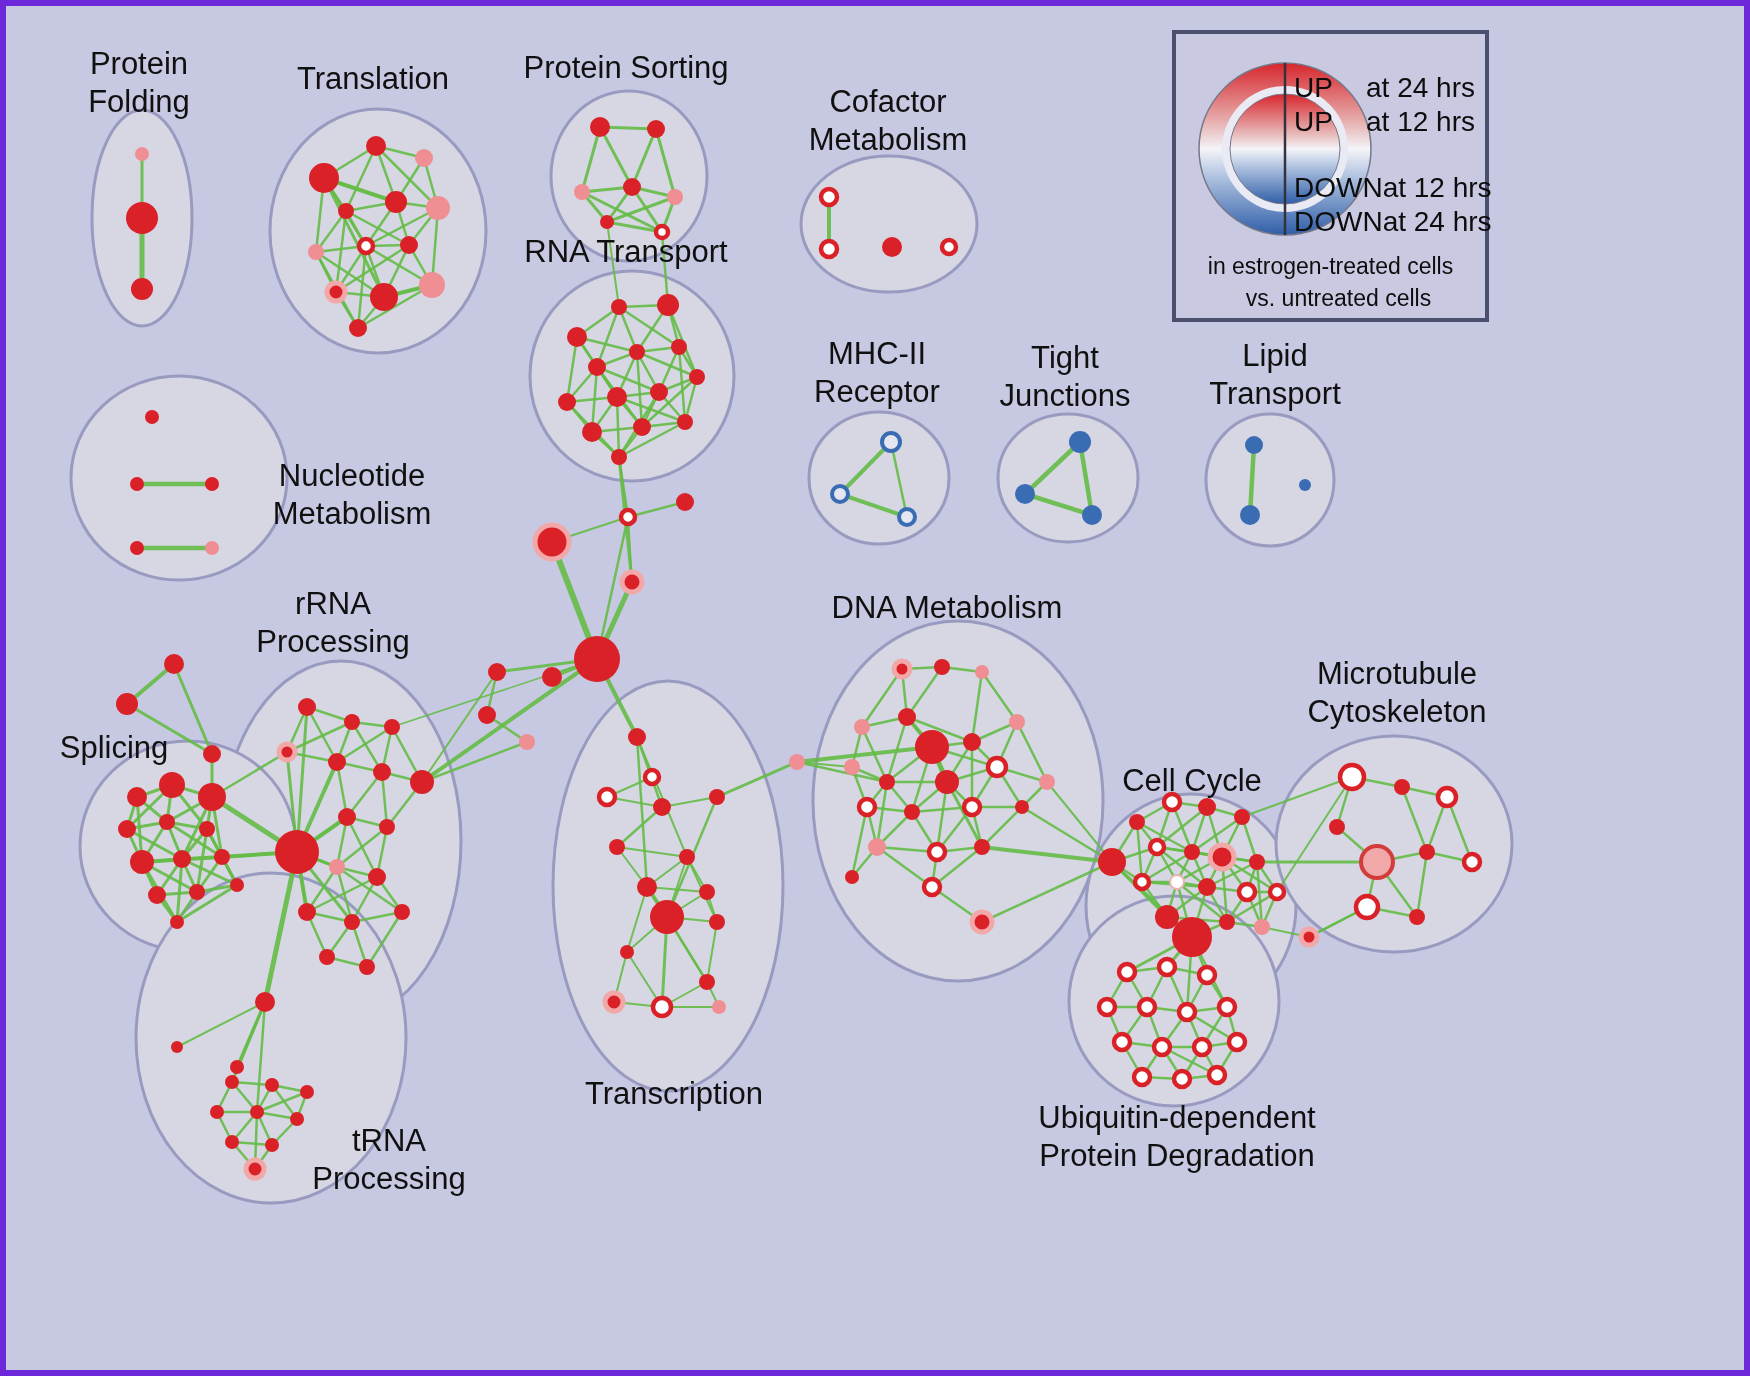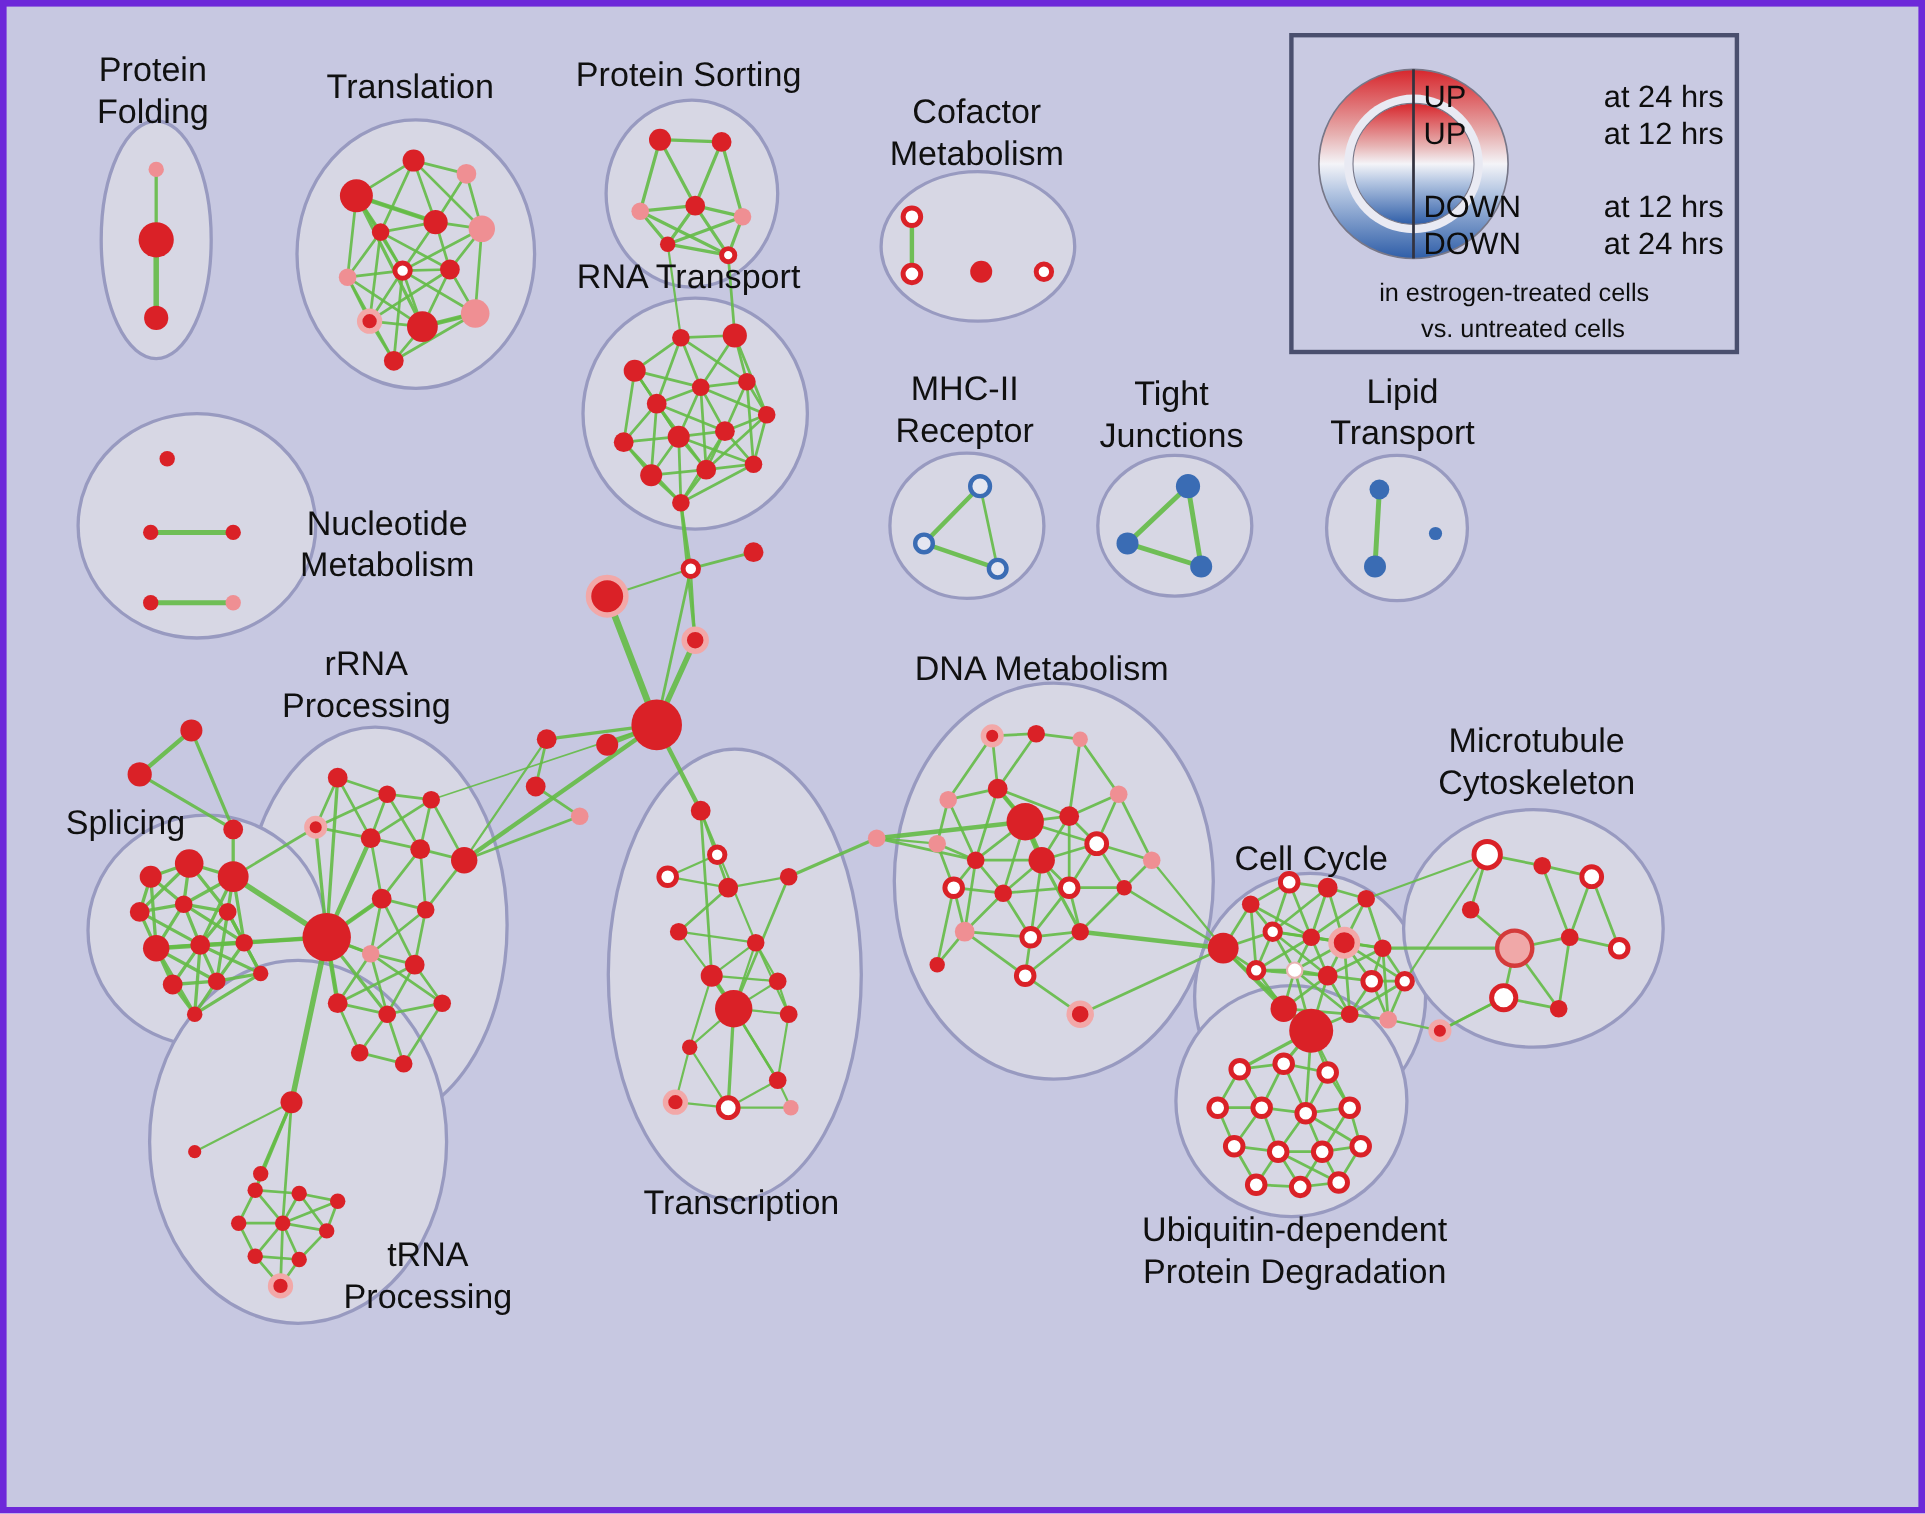--- a/index.html
+++ b/index.html
@@ -11,21 +11,21 @@
     background:#c7c8e1;
     border:6px solid #6d28d9;
     overflow:hidden;
     font-family:"Liberation Sans", sans-serif;
   }
   svg{font-family:"Liberation Sans", sans-serif;}
   #network-svg{position:absolute;left:0;top:0;}
   .legend-box{
     position:absolute;
     left:1166px;top:24px;
-    width:409px;height:292px;
+    width:317px;height:292px;
     box-sizing:border-box;
     background:#c9cae2;
     border:4px solid #4a4f6e;
     z-index:5;
     color:#0d0d0d;
   }
   .legend-glyph{position:absolute;left:6px;top:12px;}
   .legend-row{
     position:absolute;left:118px;right:10px;height:32px;
     display:flex;justify-content:space-between;align-items:center;

